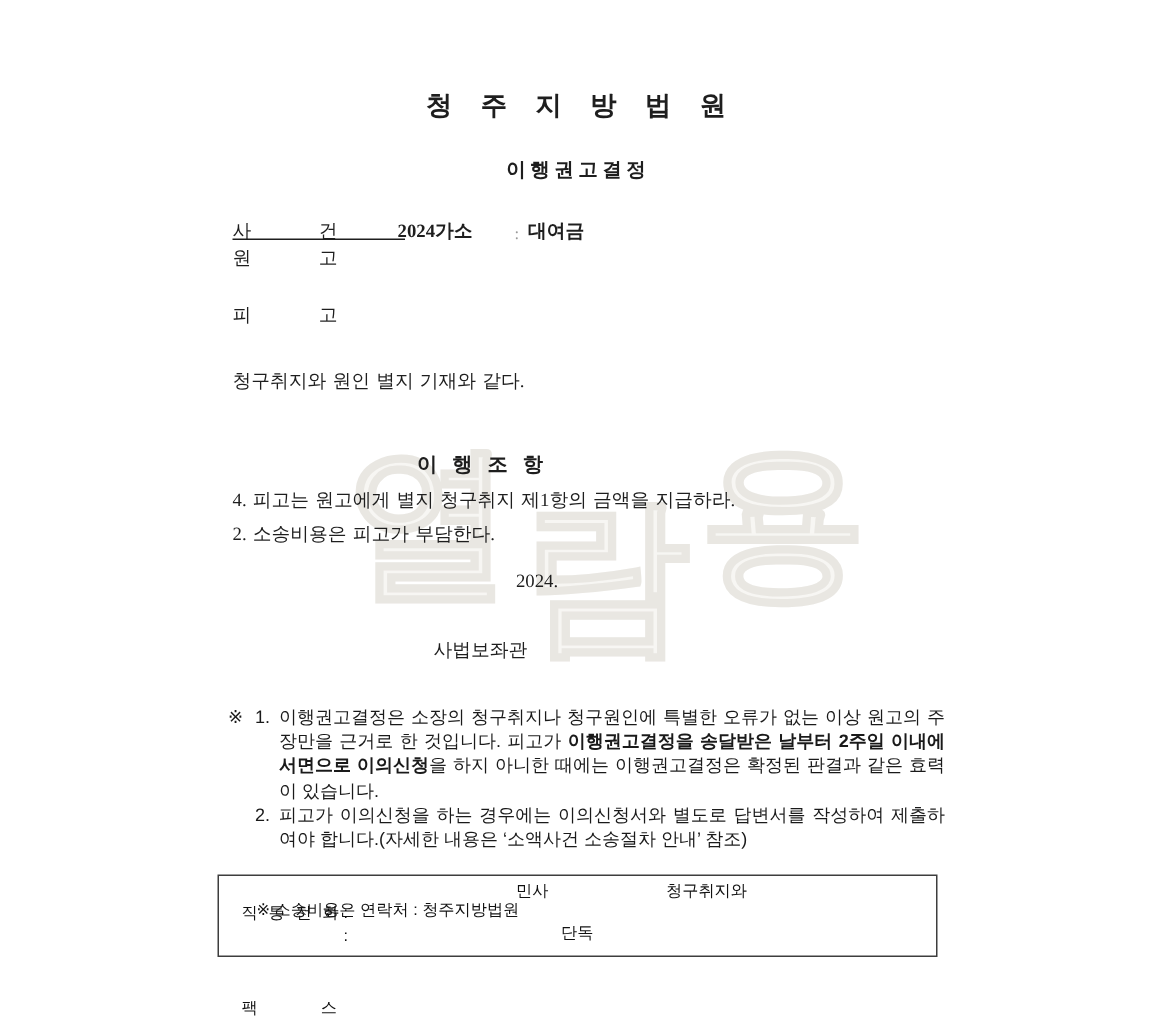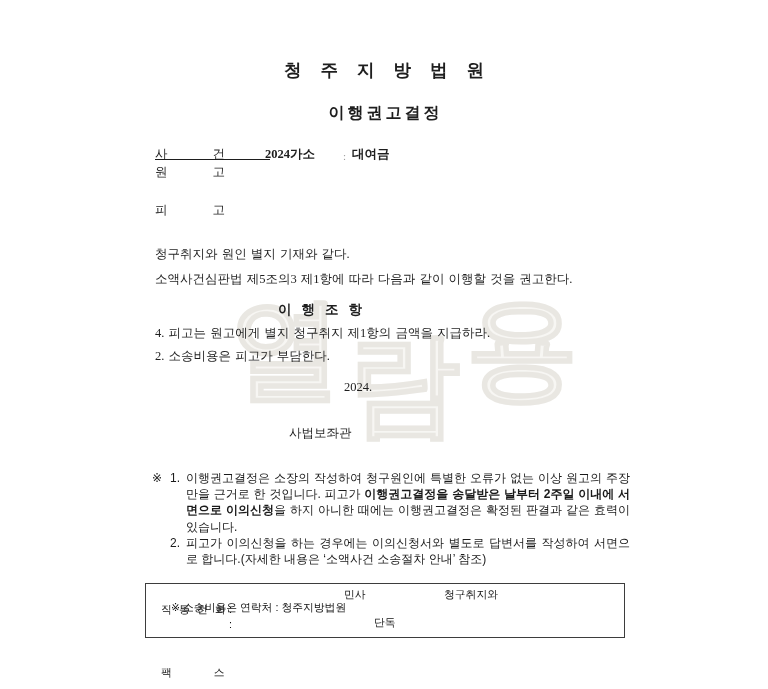--- a/index.html
+++ b/index.html
@@ -19,21 +19,21 @@
   }
   .watermark .wm-2 { margin-top:35px; }
 
   
   .court-name {
     top:59px; left:0; width:768px; text-align:center; box-sizing:border-box;
     font-size:17.5px; font-weight:700; letter-spacing:19px; padding-left:19px; line-height:22px;
   }
   .doc-title {
     top:103px; left:0; width:768px; text-align:center; box-sizing:border-box;
-    font-size:16px; font-weight:700; letter-spacing:3px; padding-left:3px; line-height:20px;
+    font-size:13px; font-weight:700; letter-spacing:3px; padding-left:3px; line-height:20px;
   }
 
   
   .fld-label { letter-spacing:45px; }
   .val-strong { font-weight:700;text-align:right; }
   .redaction { color:#999; font-size:11px; }
 
   .order-heading {
     top:302px; left:0; width:640px; text-align:center; box-sizing:border-box;
     font-size:13.5px; font-weight:700; letter-spacing:10px; padding-left:10px; line-height:16px;
@@ -87,39 +87,38 @@
   <div class="abs val-strong" style="top:147px; left:352px;">대여금</div>
 
   <div class="abs" style="top:165px; left:155px;">
     <span class="fld-label">원고</span>
   </div>
   <div class="abs" style="top:203px; left:155px;">
     <span class="fld-label">피고</span>
   </div>
 
   <div class="abs body-line" style="top:247px; left:155px;font-family:Liberation Serif, serif;">청구취지와 원인 별지 기재와 같다.</div>
-  <div class="abs body-line" style="top:272px; left:155px;">소액사건심판법 제5조의3 제1항에 따라 다음과 같이 이행할 것을 권고한다.</div>
 
   <div class="abs order-heading">이행조항</div>
   <div class="abs body-line" style="top:326px; left:155px;">4. 피고는 원고에게 별지 청구취지 제1항의 금액을 지급하라.</div>
   <div class="abs body-line" style="top:349px; left:155px;">2. 소송비용은 피고가 부담한다.</div>
 
   <div class="abs centered" style="top:380px;">2024.</div>
   <div class="abs" style="top:426px; left:289px;">사법보좌관</div>
 
   <div class="notes">
     <div class="note-row">
       <span class="note-marker">※</span>
       <span class="note-num">1.</span>
-      <div class="note-text"><span>이행권고결정은 소장의 작성하여 청구원인에 특별한 오류가 없는 이상 원고의 주장만을 근거로 한 것입니다. 피고가 </span><span class="b">이행권고결정을 송달받은 날부터 2주일 이내에 서면으로 이의신청</span><span>을 하지 아니한 때에는 이행권고결정은 확정된 판결과 같은 효력이 있습니다.</span></div>
+      <div class="note-text"><span>이행권고결정은 소장의 청구취지나 청구원인에 특별한 오류가 없는 이상 원고의 주장만을 근거로 한 것입니다. 피고가 </span><span class="b">이행권고결정을 송달받은 날부터 2주일 이내에 서면으로 이의신청</span><span>을 하지 아니한 때에는 이행권고결정은 확정된 판결과 같은 효력이 있습니다.</span></div>
     </div>
     <div class="note-row">
       <span class="note-marker"></span>
       <span class="note-num">2.</span>
-      <div class="note-text"><span>피고가 이의신청을 하는 경우에는 이의신청서와 별도로 답변서를 작성하여 서면으로 합니다.(자세한 내용은 ‘소액사건 소송절차 안내’ 참조)</span></div>
+      <div class="note-text"><span>피고가 이의신청을 하는 경우에는 이의신청서와 별도로 답변서를 작성하여 제출하여야 합니다.(자세한 내용은 ‘소액사건 소송절차 안내’ 참조)</span></div>
     </div>
   </div>
 
   <div class="contact-box">
     <div class="box-abs" style="top:4px; left:7px;">
       <span class="gap-r">※</span><span class="gap-r">소송비용은 연락처 :</span><span>청주지방법원</span>
     </div>
     <div class="box-abs" style="top:4px; left:198px;">민사</div>
     <div class="box-abs" style="top:4px; left:228px;margin-top:28px;">단독</div>
     <div class="box-abs" style="top:4px; left:298px;">청구취지와</div>

